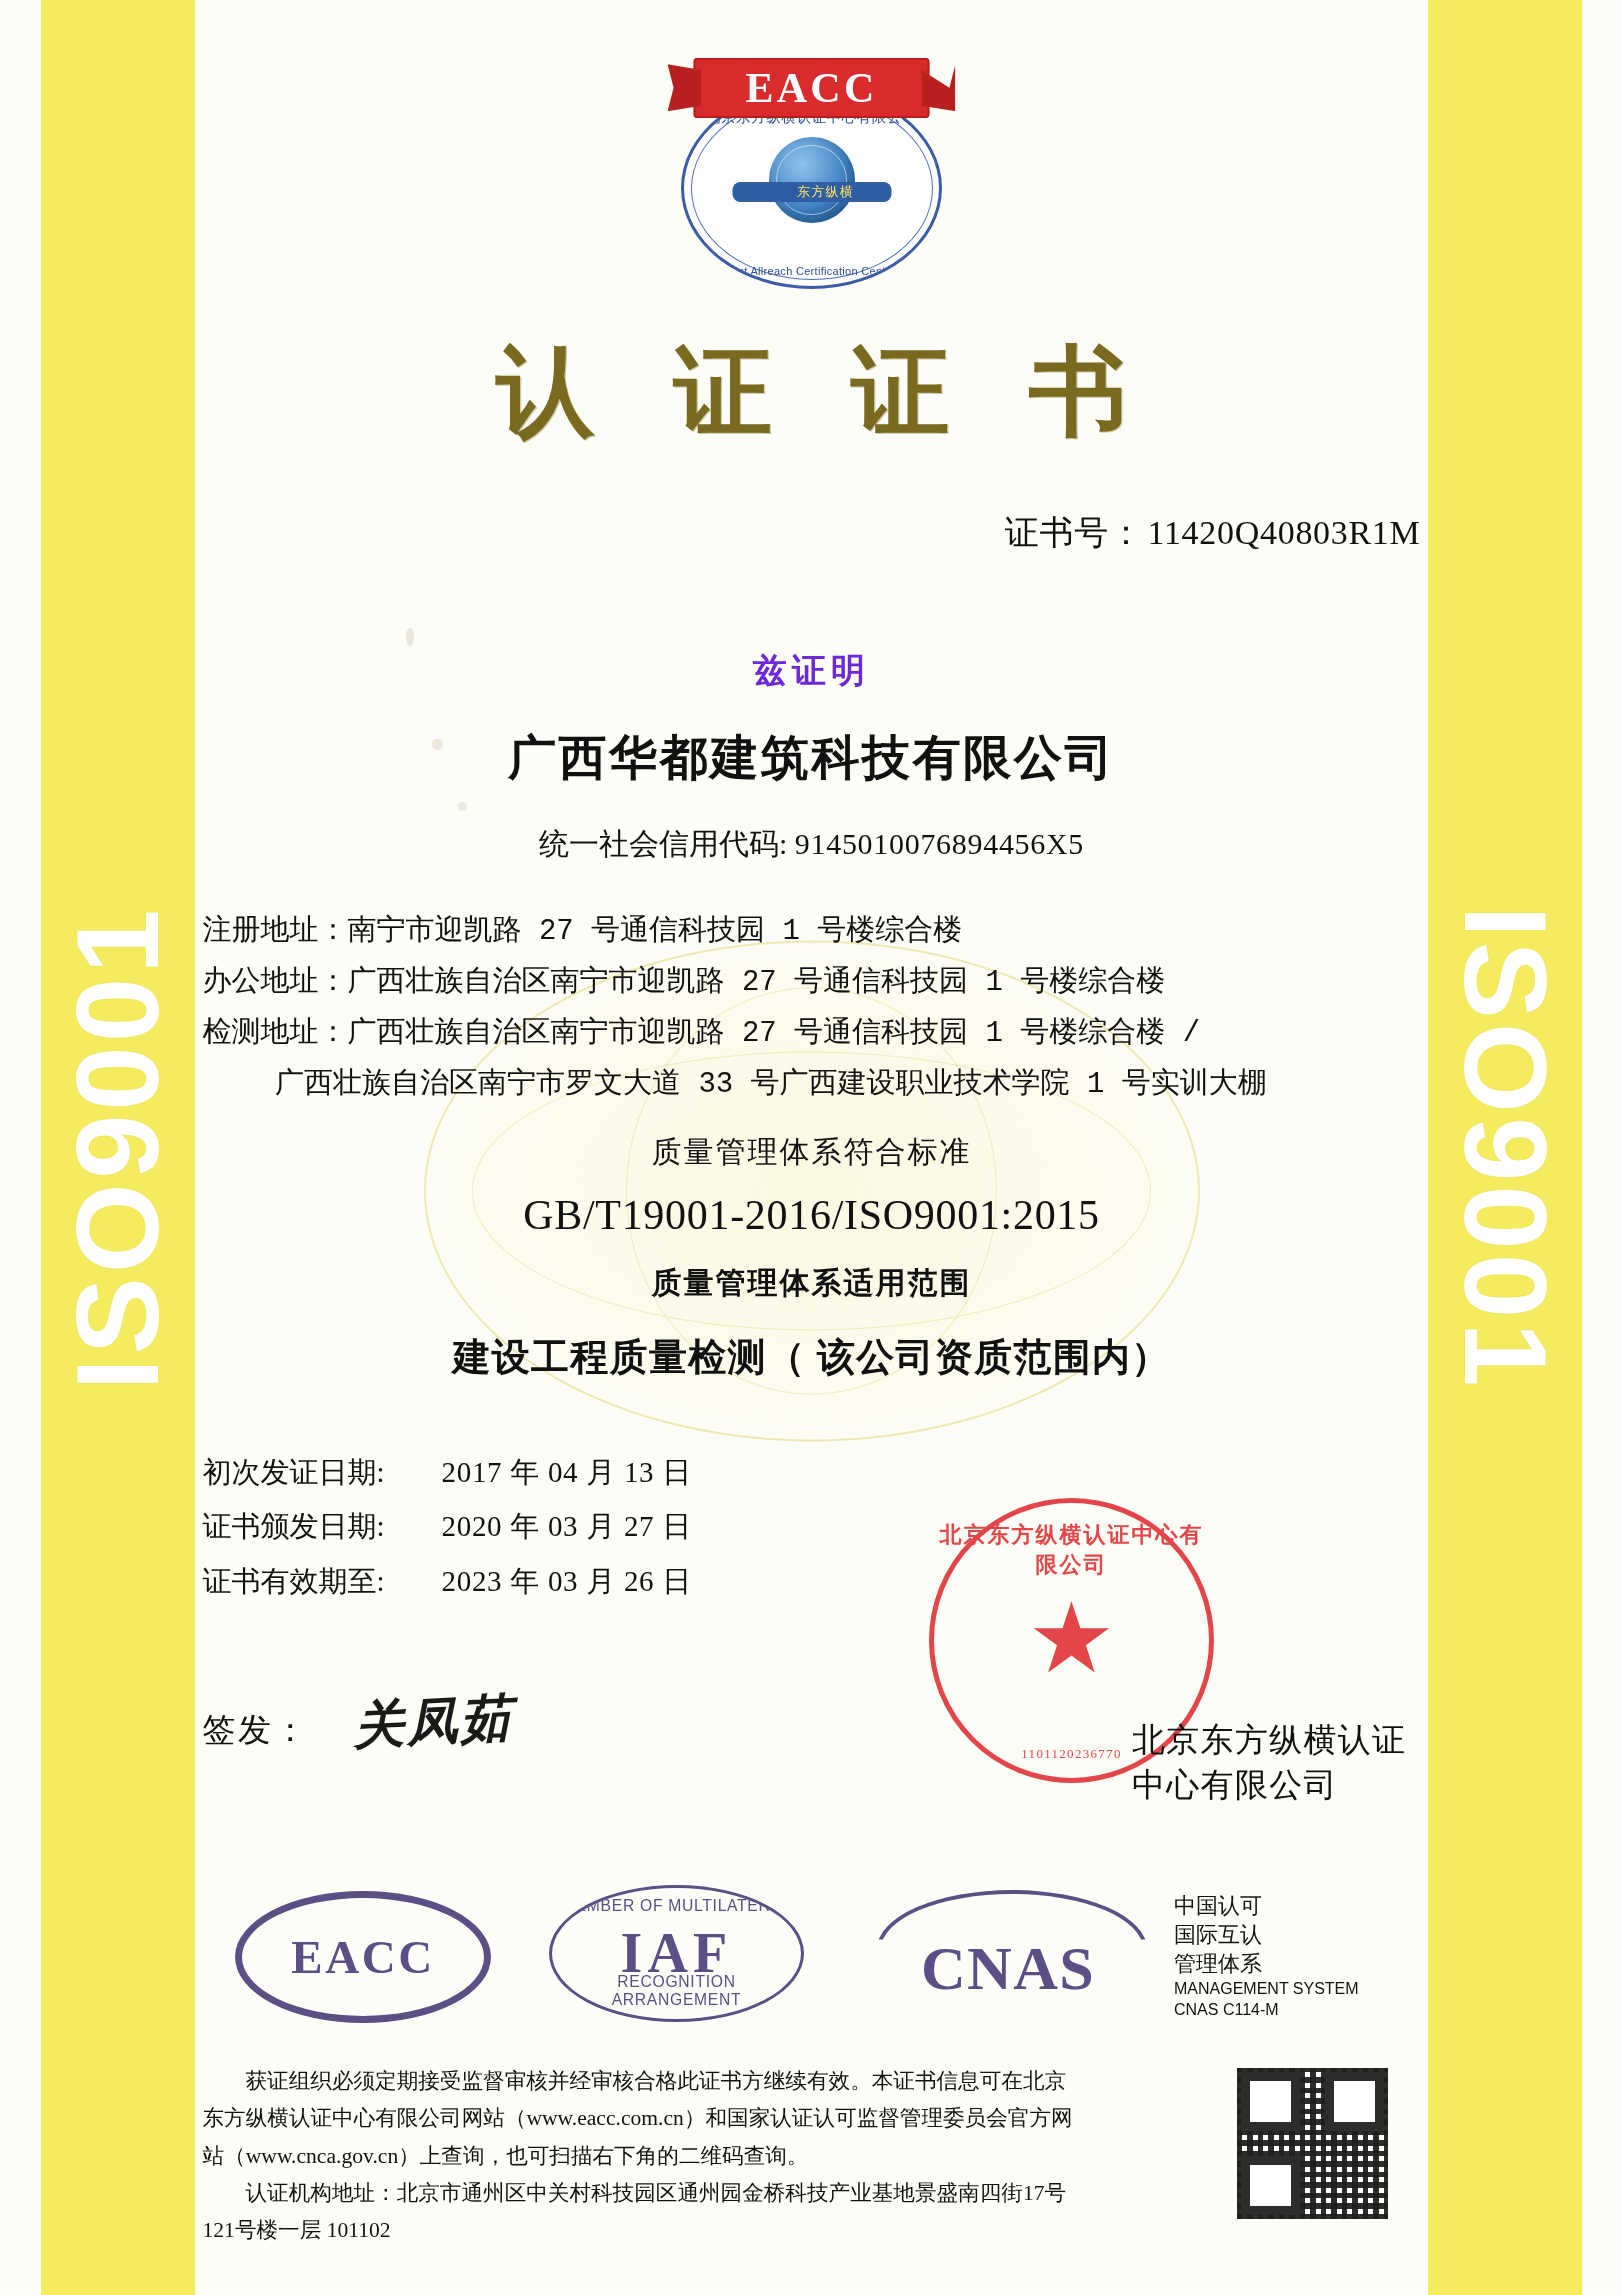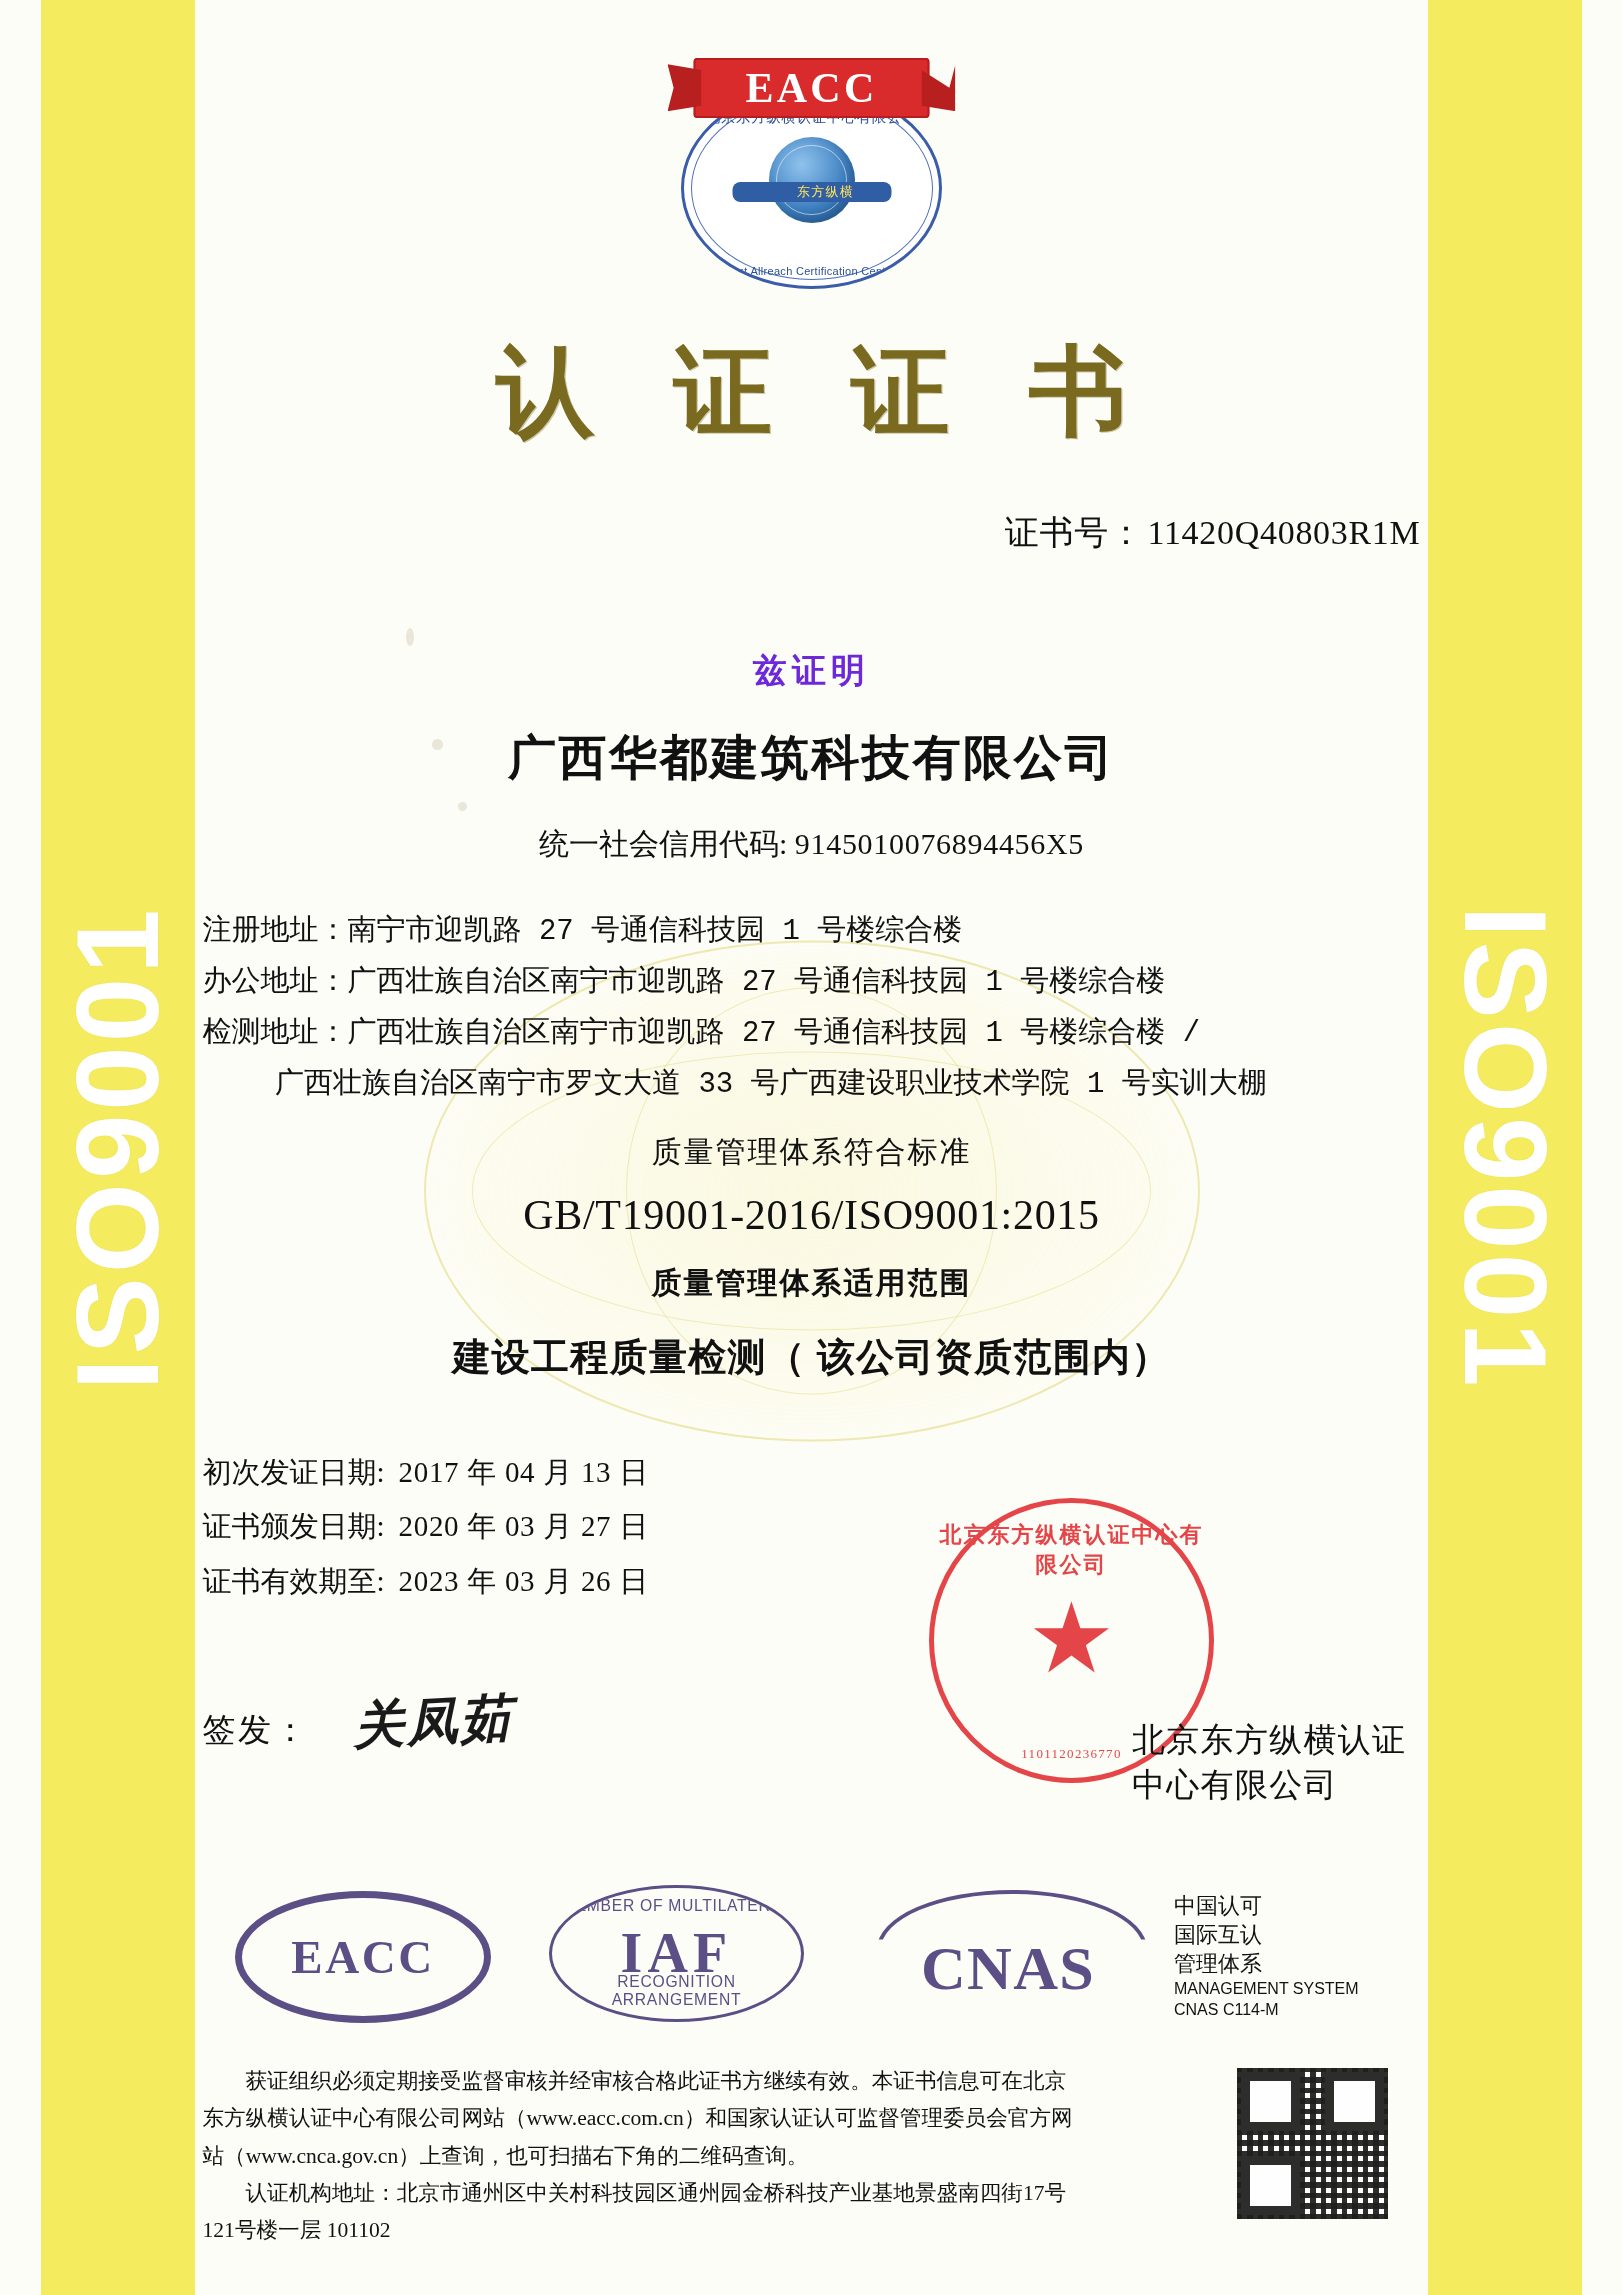--- a/index.html
+++ b/index.html
@@ -307,21 +307,21 @@
   }
 
   
   .dates {
     position: absolute;
     left: 6.5px;
     top: 1453px;
     font-size: 29px;
     color: #111;
   }
-  .date-row { display: flex; margin-bottom: 14.4px; }
+  .date-row { display: flex; margin-bottom: 14.4px; gap: 43px; }
   .date-row .dlabel { width: 196px; }
   .date-row .dvalue { letter-spacing: 0.7px; }
 
   
   .sign-label {
     position: absolute;
     left: 6.5px;
     top: 1708px;
     font-size: 33px;
     color: #111;

